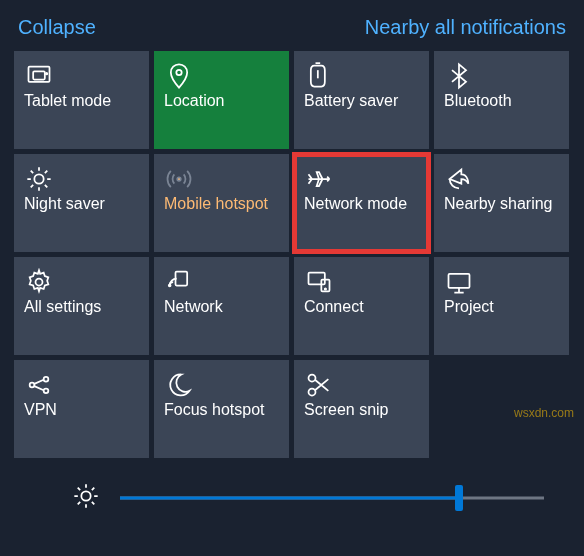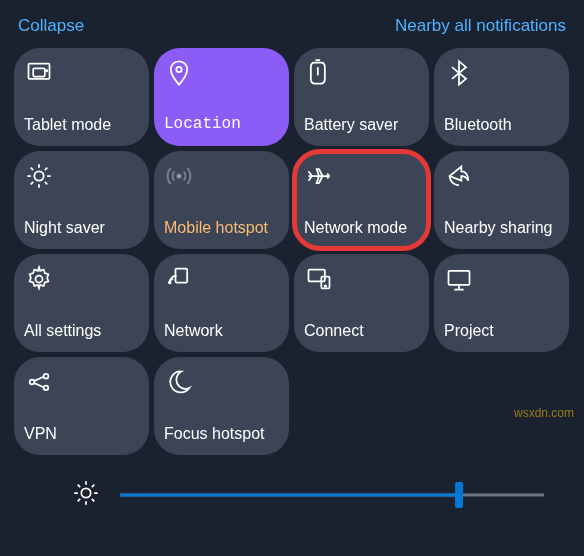--- a/index.html
+++ b/index.html
@@ -8,46 +8,45 @@
     font-family: "Segoe UI", Arial, sans-serif;
     width: 584px;
     height: 556px;
     overflow: hidden;
     color: #fff;
   }
   .header {
     display: flex;
     justify-content: space-between;
     padding: 16px 18px 12px 18px;
-    font-size: 17px;
+    font-size: 20px;
   }
   .link {
     color: #4fb2ff;
     cursor: pointer;
   }
   .grid {
     display: grid;
     grid-template-columns: repeat(4, 135px);
     grid-auto-rows: 98px;
     gap: 5px;
     padding: 0 14px;
   }
   .tile {
     background: #3b4556;
     padding: 10px 10px 12px 10px;
     display: flex;
     flex-direction: column;
-    justify-content: space-between;
+    justify-content: flex-start;
     cursor: pointer;
     position: relative;
     color: #fff;
     font-size: 16px;
-    border-radius: 26px;
-  }
-  .tile.active { background: #8b5cf6; font-family: Liberation Mono, monospace; }
+  }
+  .tile.active { background: #15803d; }
   .tile.disabled { color: #fdba74; }
   .tile.disabled .icon svg { stroke: #7a8494; fill: none; }
   .tile.highlight { outline: 5px solid #e53935; outline-offset: -3px; }
   .tile .label { line-height: 1.2; white-space: nowrap; }
   .icon {
     width: 30px; height: 30px;
     display: flex; align-items: center; justify-content: center;
   }
   .icon svg { width: 28px; height: 28px; stroke: #fff; fill: none; stroke-width: 1.5; }
   .slider-row {
@@ -266,20 +265,28 @@
       </span>
       <span class="label">VPN</span>
     </div>
     <div class="tile">
       <span class="icon">
         <svg>
           <use href="#moon-icon"></use>
         </svg>
       </span>
       <span class="label">Focus hotspot</span>
+    </div>
+    <div class="tile">
+      <span class="icon">
+        <svg>
+          <use href="#snip-icon"></use>
+        </svg>
+      </span>
+      <span class="label">Screen snip</span>
     </div>
   </div>
 
 <div class="slider-row">
   <span class="slider-icon">
     <svg>
         <use href="#sun-icon"></use>
       </svg>
   </span>
   <div class="slider">

